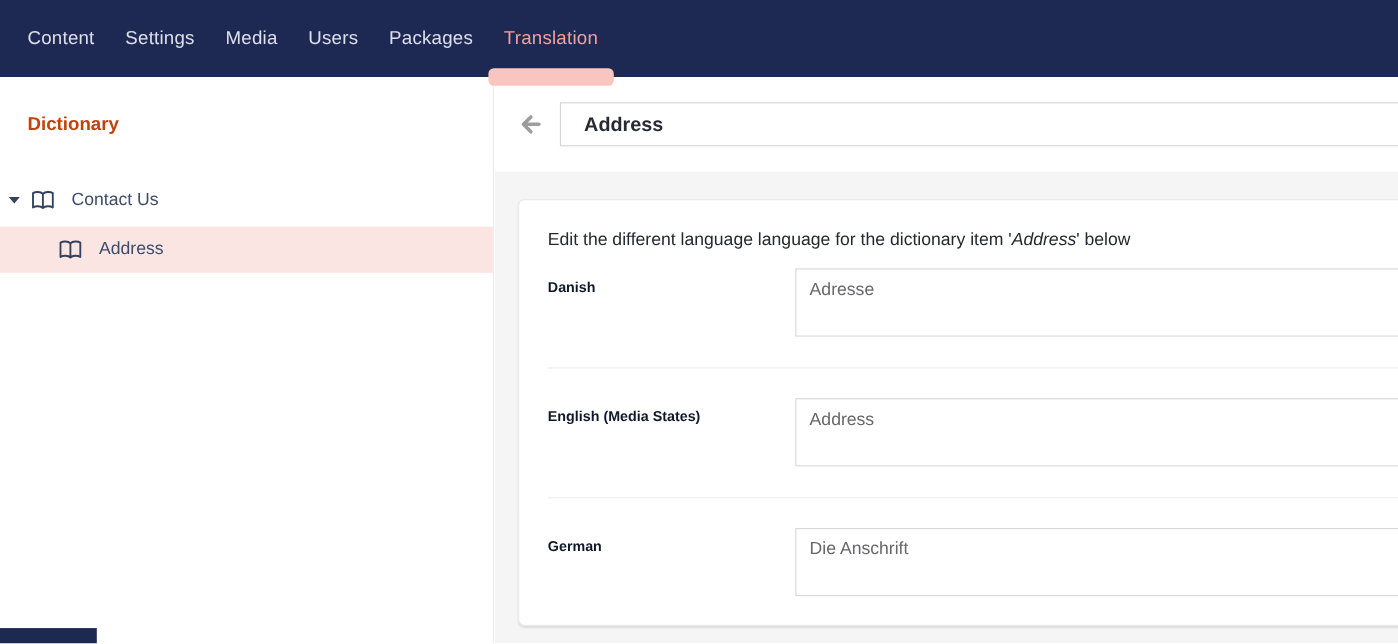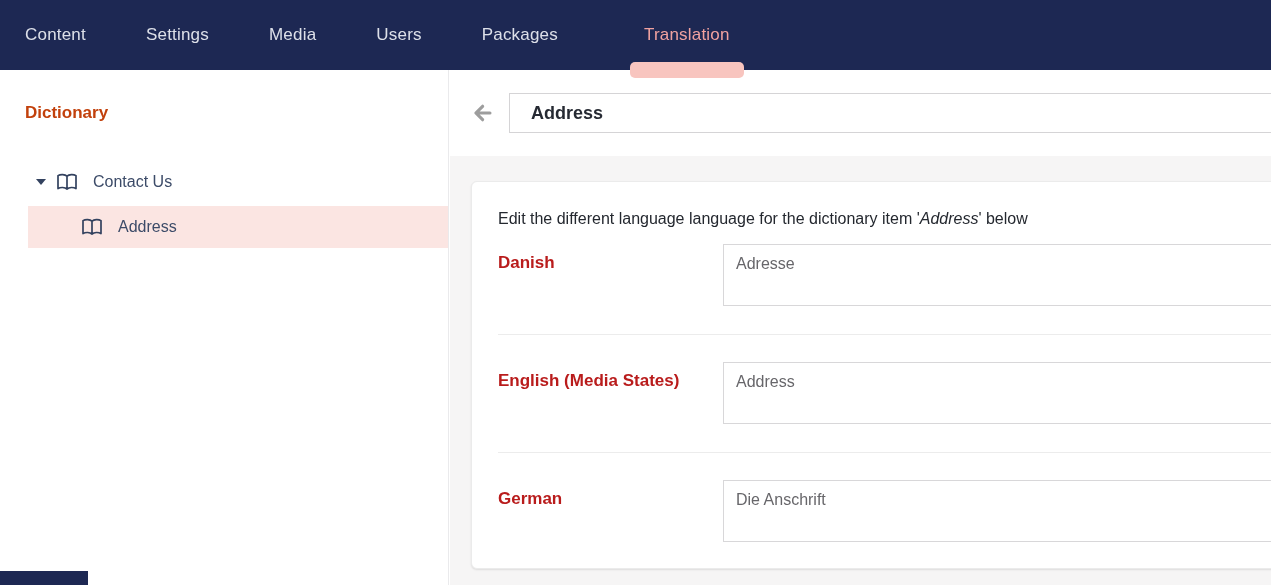--- a/index.html
+++ b/index.html
@@ -6,42 +6,42 @@
   html,body { width:1271px; height:585px; overflow:hidden; }
   body {
     font-family:"Liberation Sans", sans-serif;
     background:#ffffff; position:relative; color:#24262b;
   }
 
   
   .topnav {
     position:absolute; left:0; top:0; width:1271px; height:70px;
     background:#1d2853; display:flex; align-items:center;
-    padding-left:25px; gap:60px; z-index:5;
+    padding-left:25px; gap:28px; z-index:5;
   }
   .nav-item {
     color:#dde0e9; font-size:17px; cursor:pointer; position:relative;
     line-height:70px; height:70px; display:flex; align-items:center;
     letter-spacing:.2px; white-space:nowrap;
   }
-  .nav-item.active { color:#f0a2a0;margin-left:26px; }
+  .nav-item.active { color:#f0a2a0; }
   .nav-indicator {
     position:absolute; left:-14px; right:-14px; bottom:-8px; height:16px;
     background:#f8c5bf; border-radius:5px;
   }
 
   
   .sidebar {
     position:absolute; left:0; top:70px; width:449px; bottom:0;
     background:#ffffff; border-right:1px solid #eaeaec;
   }
   .sidebar-title {
     margin:33px 0 0 25px; font-size:17px; font-weight:700; color:#c2410c;
   }
-  .tree { margin-top:43px;margin-left:28px; }
+  .tree { margin-top:43px; }
   .tree-row {
     display:flex; align-items:center; height:31px; cursor:pointer;
     color:#3c4b68; font-size:16px;
   }
   .tree-row.parent { padding-left:8px; }
   .tree-row.child {
     padding-left:52px; height:42px; margin-top:9px;
   }
   .tree-row.selected { background:#fbe5e2; }
   .caret {
@@ -75,21 +75,21 @@
   .card {
     position:absolute; left:471px; top:181px; right:-20px; height:388px;
     background:#ffffff; border:1px solid #ebebeb; border-radius:6px;
     box-shadow:0 1px 2px rgba(0,0,0,0.10);
     padding:28px 0 0 26px;
   }
   .instruction { font-size:16px; color:#24282f; margin-bottom:16px; }
   .instruction .item-name { font-style:italic; }
   .field-row { display:flex; align-items:flex-start; }
   .field-label {
-    flex:0 0 225px; font-weight:700; font-size:17px; color:#b91c1c;
+    flex:0 0 225px; font-weight:700; font-size:13px; color:#0f172a;
     padding-top:9px; white-space:nowrap;
   }
   .field-input {
     flex:1; height:62px; resize:none;
     border:1px solid #d8d7d9; background:#fff;
     font-family:"Liberation Sans", sans-serif;
     font-size:16px; color:#67666a; padding:9px 12px; outline:none;
     line-height:1.3; overflow:hidden;
   }
   .divider { border-top:1px solid #ececec; margin:28px 0 27px 0; }

